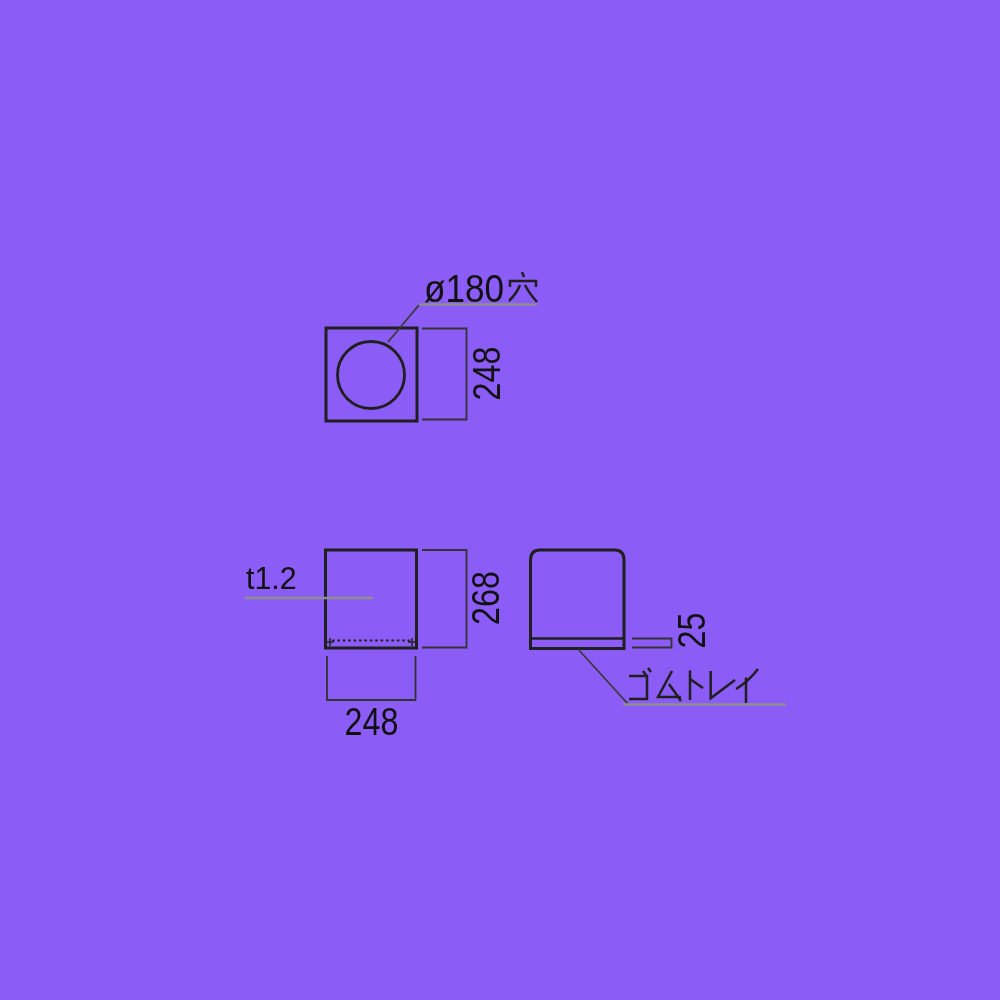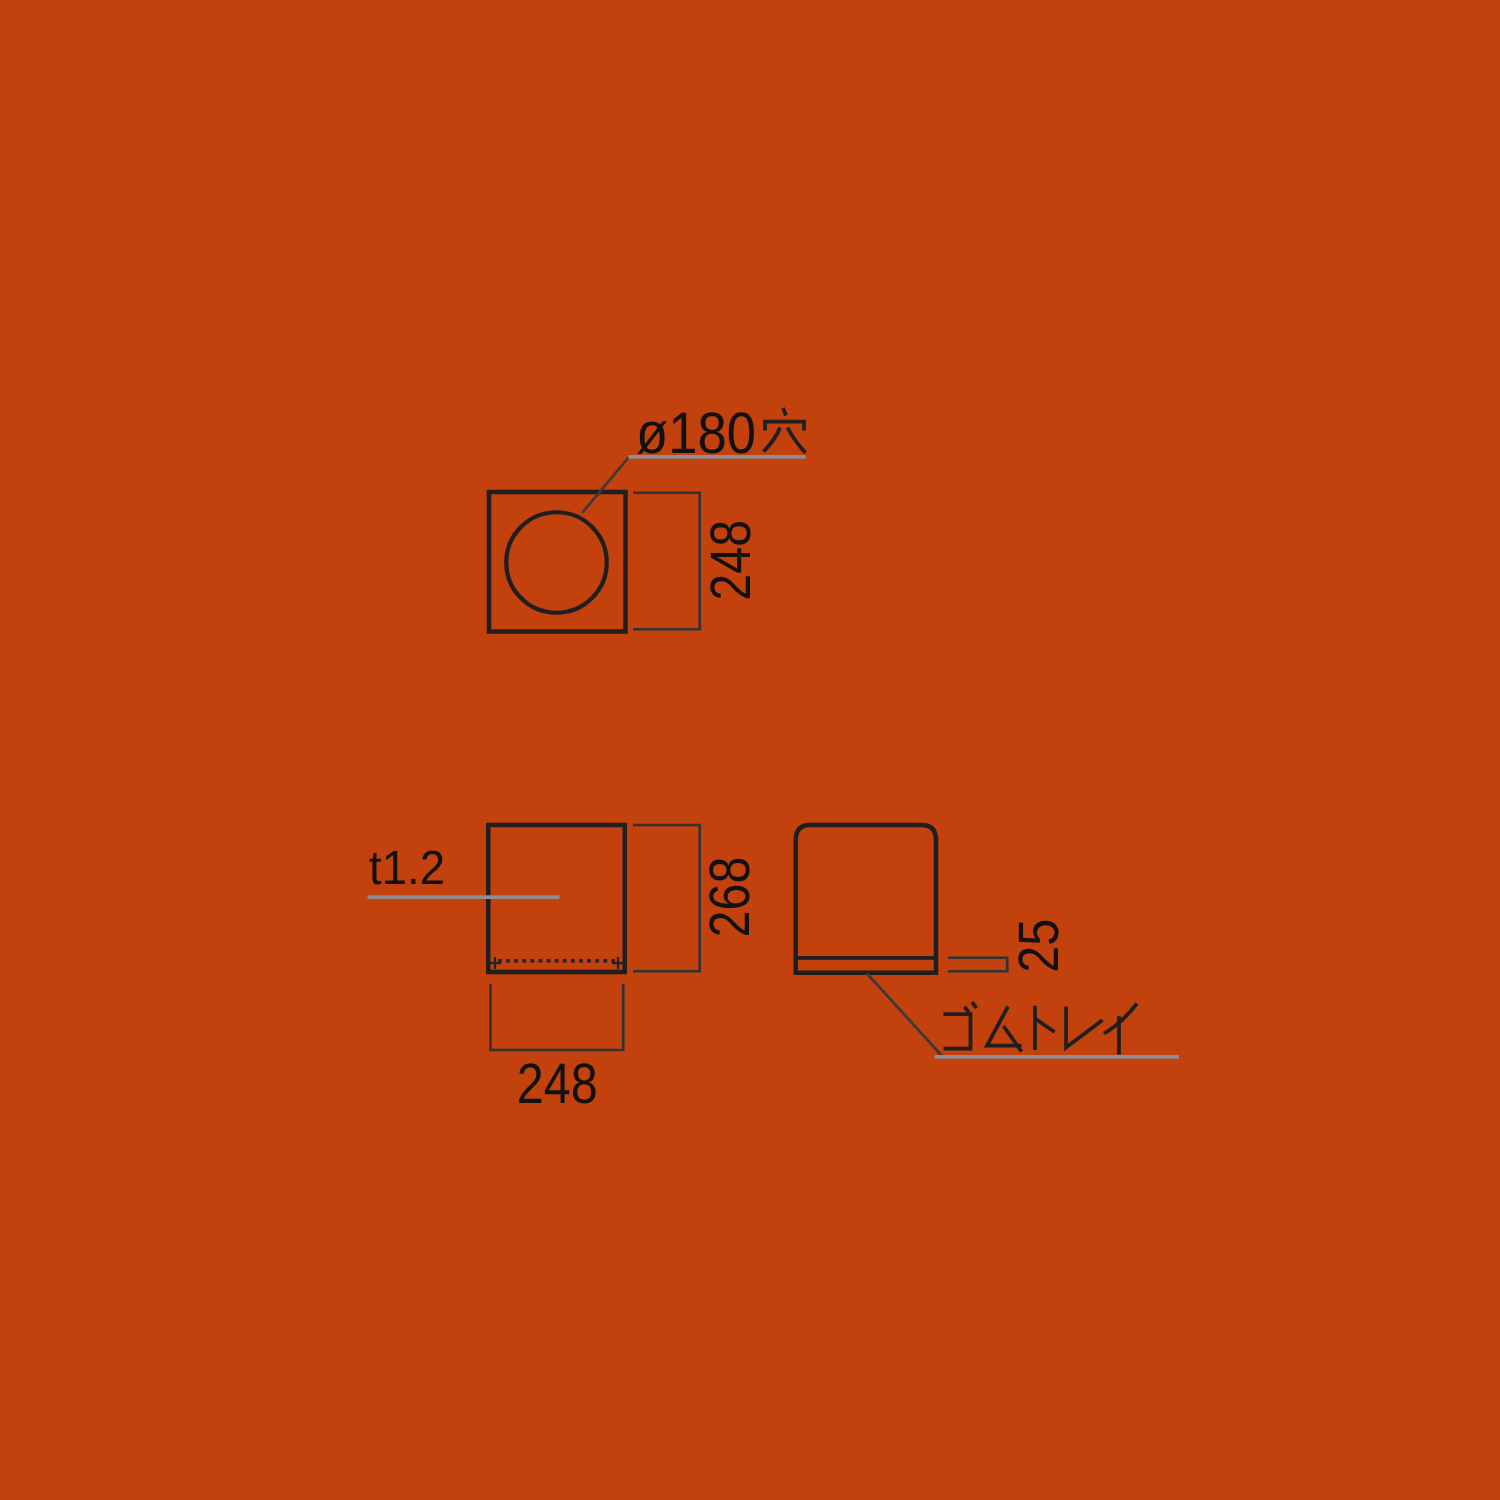--- a/index.html
+++ b/index.html
@@ -1,19 +1,19 @@
 <!DOCTYPE html>
 <html><head>
 <meta charset="utf-8">
 <style>
   html,body{margin:0;padding:0;background:#ffffff;}
   .canvas{
     position:relative;
     width:1000px;height:1000px;
-    background:#c2410c;
+    background:#8b5cf6;
     font-family:"Liberation Sans", sans-serif;
     overflow:hidden;
   }
   svg text{
     font-family:"Liberation Sans", sans-serif;
     fill:#111111;
   }
   .dim-text{font-size:38px;}
   .thick-text{font-size:32px;}
   .hole-text{font-size:39px;}

